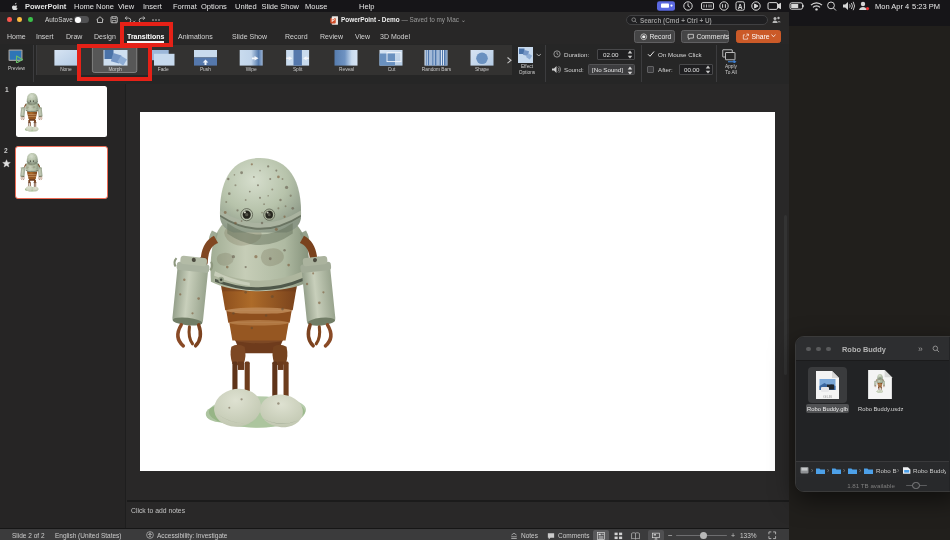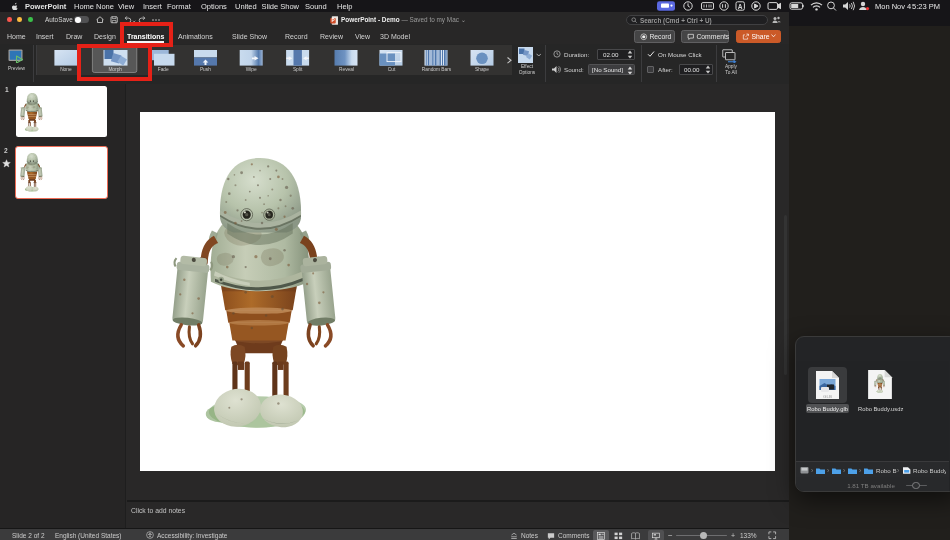--- a/index.html
+++ b/index.html
@@ -234,26 +234,26 @@
 
   <div id="menubar">
     <svg class="abs" style="left:10.5px;top:2.2px" width="8" height="8" viewBox="0 0 16 16">
       <path fill="#dadada" d="M11.1 1.3c.1.9-.3 1.8-.8 2.4-.6.7-1.5 1.2-2.4 1.1-.1-.9.3-1.8.9-2.4.6-.7 1.6-1.1 2.3-1.1zM13.6 12.2c-.4 1-.9 1.9-1.6 2.7-.5.7-1.1 1.4-2 1.4-.9 0-1.2-.5-2.2-.5-1 0-1.4.5-2.2.5-.9 0-1.5-.7-2.1-1.4C2.2 13.2 1.2 10.4 2.5 8.5c.6-1 1.7-1.6 2.8-1.6.9 0 1.7.6 2.2.6.5 0 1.5-.7 2.6-.6.4 0 1.7.2 2.5 1.3-.1 0-1.5.9-1.5 2.6 0 2.1 1.9 2.8 2.5 3z"></path>
     </svg>
     <span class="mi" style="left:25px;font-weight:bold">PowerPoint</span>
     <span class="mi" style="left:74px">Home</span>
     <span class="mi" style="left:96px">None</span>
     <span class="mi" style="left:118px">View</span>
     <span class="mi" style="left:143px">Insert</span>
-    <span class="mi" style="left:167px">Format</span>
+    <span class="mi" style="left:173px">Format</span>
     <span class="mi" style="left:201px">Options</span>
     <span class="mi" style="left:235px">United</span>
     <span class="mi" style="left:261.5px">Slide Show</span>
-    <span class="mi" style="left:305px">Sound</span>
-    <span class="mi" style="left:337px">Help</span>
+    <span class="mi" style="left:305px">Mouse</span>
+    <span class="mi" style="left:359px">Help</span>
     <svg class="abs" style="left:655px;top:0" width="215" height="12" viewBox="0 0 215 12">
       <rect x="2" y="1.2" width="18" height="9.6" rx="2.4" fill="#5a68e0"></rect>
       <rect x="6" y="3.4" width="8" height="4.4" rx="0.8" fill="#fff"></rect>
         <circle cx="16.5" cy="5.6" r="1.1" fill="#fff"></circle>
       <g fill="none" stroke="#d6d6d6" stroke-width="1">
         <circle cx="33" cy="6" r="4.2"></circle>
           <path d="M33 3.4 V6 l1.8 1.2"></path>
         <rect x="46.5" y="2.6" width="12" height="6.8" rx="1.4"></rect>
           <path d="M49 4.5 v3 M51.5 4.5 v3 M54 4.5 v3 M56 4.5 v3" stroke-width="0.8"></path>
         <circle cx="69" cy="6" r="4.2"></circle>
@@ -271,21 +271,21 @@
           <circle cx="161.5" cy="9.4" r="1.2" fill="#d6d6d6" stroke="none"></circle>
         <circle cx="176" cy="5.4" r="3.4"></circle>
           <path d="M178.5 8 L181 10.5"></path>
         <path d="M188 4.4 h2.2 l2.8 -2.4 v8 l-2.8 -2.4 H188 z" fill="#d6d6d6" stroke="none"></path>
         <path d="M194.6 4.4 a2.8 2.8 0 0 1 0 3.2 M196.4 3 a5.2 5.2 0 0 1 0 6 M198.2 1.8 a7.6 7.6 0 0 1 0 8.4" stroke-width="0.9"></path>
         <circle cx="208" cy="4" r="2.2" fill="#d6d6d6" stroke="none"></circle>
           <path d="M204 10 a4.2 4.2 0 0 1 8 0 z" fill="#d6d6d6" stroke="none"></path>
           <circle cx="212.5" cy="8.6" r="1.6" fill="#e33" stroke="none"></circle>
       </g>
     </svg>
-    <span class="mi" style="left:875px;color:#e8e8e8">Mon Nov 4</span>
+    <span class="mi" style="left:875px;color:#e8e8e8">Mon Apr 4</span>
     <span class="mi" style="left:912px;color:#e8e8e8">5:23 PM</span>
   </div>
 
   <div id="ppt">
     <div id="titlebar">
 
       <div class="abs" style="left:7px;top:5.3px;width:4.6px;height:4.6px;border-radius:50%;background:#f9564d"></div>
       <div class="abs" style="left:17.4px;top:5.3px;width:4.6px;height:4.6px;border-radius:50%;background:#fcbb40"></div>
       <div class="abs" style="left:28px;top:5.3px;width:4.6px;height:4.6px;border-radius:50%;background:#3ac04a"></div>
 
@@ -579,20 +579,31 @@
       <div class="abs" style="left:700px;top:2.5px;width:7px;height:7px;border-radius:50%;background:#b8b8b8"></div>
       <span class="sbi" style="left:731px;font-size:7px">+</span>
       <span class="sbi" style="left:740px">133%</span>
       <svg class="abs" style="left:768px;top:2px" width="8.5" height="8.5" viewBox="0 0 14 14" fill="none" stroke="#cbcbcb" stroke-width="1.3">
           <path d="M5.5 1.5 h-4 v4 M8.5 1.5 h4 v4 M5.5 12.5 h-4 v-4 M8.5 12.5 h4 v-4"></path>
         </svg>
     </div>
   </div>
 
   <div id="finder">
+    <div class="abs" style="left:0;top:0;width:153px;height:24px;background:#2d2e30;border-bottom:0.5px solid #1b1b1c">
+      <div class="abs" style="left:10px;top:9.5px;width:4.6px;height:4.6px;border-radius:50%;background:#595a5c"></div>
+      <div class="abs" style="left:20px;top:9.5px;width:4.6px;height:4.6px;border-radius:50%;background:#595a5c"></div>
+      <div class="abs" style="left:30px;top:9.5px;width:4.6px;height:4.6px;border-radius:50%;background:#595a5c"></div>
+      <div class="abs" style="left:38px;top:7.8px;width:60px;text-align:center;font-size:7.4px;font-weight:bold;color:#b4b4b4">Robo Buddy</div>
+      <div class="abs" style="left:122px;top:6.5px;font-size:8.5px;color:#9a9a9a">»</div>
+      <svg class="abs" style="left:136px;top:8px" width="8" height="8" viewBox="0 0 12 12" fill="none" stroke="#9a9a9a" stroke-width="1.3">
+          <circle cx="5" cy="5" r="3.4"></circle>
+          <path d="M7.6 7.6 L10.6 10.6"></path>
+        </svg>
+    </div>
     <div class="abs" style="left:0;top:24px;width:153px;height:100px;background:#222325">
 
       <div class="abs" style="left:12px;top:6px;width:39px;height:36px;background:#3a3b3d;border-radius:4px"></div>
       <svg class="abs" style="left:19px;top:9px" width="25" height="30" viewBox="0 0 25 30">
         <path d="M1 1 h16 l7 7 v21 h-23 z" fill="#f4f4f4"></path>
         <path d="M17 1 l7 7 h-7 z" fill="#d8d8d8"></path>
         <rect x="4.5" y="9" width="16" height="11" fill="#7aa7d8"></rect>
         <path d="M4.5 16 l5 -3 4 2.5 3 -1.5 4 2 v4 h-16 z" fill="#3a66a0"></path>
         <rect x="12" y="14.5" width="7" height="5" fill="#20262e"></rect>
         <rect x="6" y="17" width="8" height="5" rx="1" fill="#e8e8ea"></rect>

